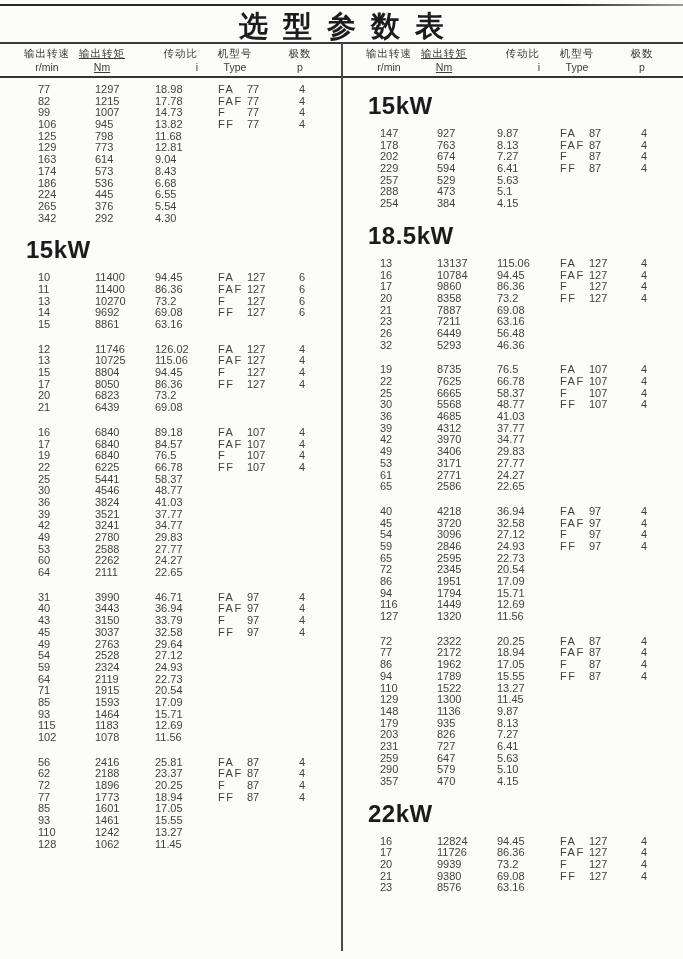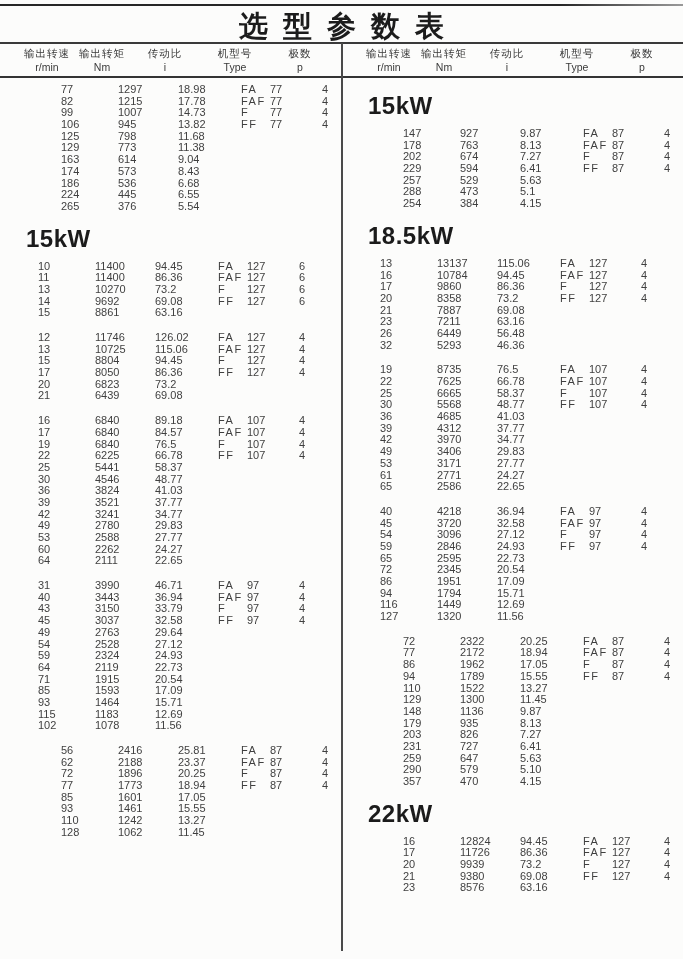--- a/index.html
+++ b/index.html
@@ -32,31 +32,31 @@
   }
   .header-half{position:absolute;top:46px;width:341px;height:30px;}
   #header-left{left:0;}
   #header-right{left:342px;}
   .hcell{
     position:absolute;top:0;width:66px;
     text-align:center;font-size:10.5px;line-height:14px;color:#3a3a3a;
   }
   .hcell .h-top{display:block;letter-spacing:1px;}
   .hcell .h-bot{display:block;}
-  .hc0{left:14px;} .hc1{left:69px;} .hc2{left:132px;} .hc3{left:202px;} .hc4{left:267px;}
+  .hc0{left:14px;} .hc1{left:69px;text-decoration:underline;} .hc2{left:132px;text-align:right;} .hc3{left:202px;} .hc4{left:267px;}
   .half{position:absolute;top:80px;width:341px;}
   #col-left{left:0;}
   #col-right{left:342px;}
   .power-title{
     font-size:24px;font-weight:bold;color:#1b1b1b;
     margin:12px 0 8px 26px;letter-spacing:0.5px;
   }
   .section{margin-top:4px;}
   .row-group{margin-bottom:13px;}
-  .row-group:last-child{margin-bottom:0;padding-left:23px;}
+  .row-group:last-child{margin-bottom:0;}
   .row{position:relative;height:11.7px;font-size:11px;line-height:11.7px;color:#3f3f3f;}
   .cell{position:absolute;top:0;white-space:pre;}
   .c-speed{left:38px;}
   .c-torque{left:95px;}
   .c-ratio{left:155px;}
   .c-model{left:218px;letter-spacing:1.5px;}
   .c-frame{left:247px;}
   .c-poles{left:293px;width:18px;text-align:center;}
 </style>
 </head>
@@ -152,21 +152,21 @@
             <span class="cell c-poles">4</span>
           </div>
           <div class="row">
             <span class="cell c-speed">125</span>
             <span class="cell c-torque">798</span>
             <span class="cell c-ratio">11.68</span>
           </div>
           <div class="row">
             <span class="cell c-speed">129</span>
             <span class="cell c-torque">773</span>
-            <span class="cell c-ratio">11.38</span>
+            <span class="cell c-ratio">12.81</span>
           </div>
           <div class="row">
             <span class="cell c-speed">163</span>
             <span class="cell c-torque">614</span>
             <span class="cell c-ratio">9.04</span>
           </div>
           <div class="row">
             <span class="cell c-speed">174</span>
             <span class="cell c-torque">573</span>
             <span class="cell c-ratio">8.43</span>
@@ -179,20 +179,25 @@
           <div class="row">
             <span class="cell c-speed">224</span>
             <span class="cell c-torque">445</span>
             <span class="cell c-ratio">6.55</span>
           </div>
           <div class="row">
             <span class="cell c-speed">265</span>
             <span class="cell c-torque">376</span>
             <span class="cell c-ratio">5.54</span>
           </div>
+          <div class="row">
+            <span class="cell c-speed">342</span>
+            <span class="cell c-torque">292</span>
+            <span class="cell c-ratio">4.30</span>
+          </div>
         </div>
       </div>
       <div class="section">
         <div class="power-title">15kW</div>
         <div class="row-group">
           <div class="row">
             <span class="cell c-speed">10</span>
             <span class="cell c-torque">11400</span>
             <span class="cell c-ratio">94.45</span>
             <span class="cell c-model">FA</span>

